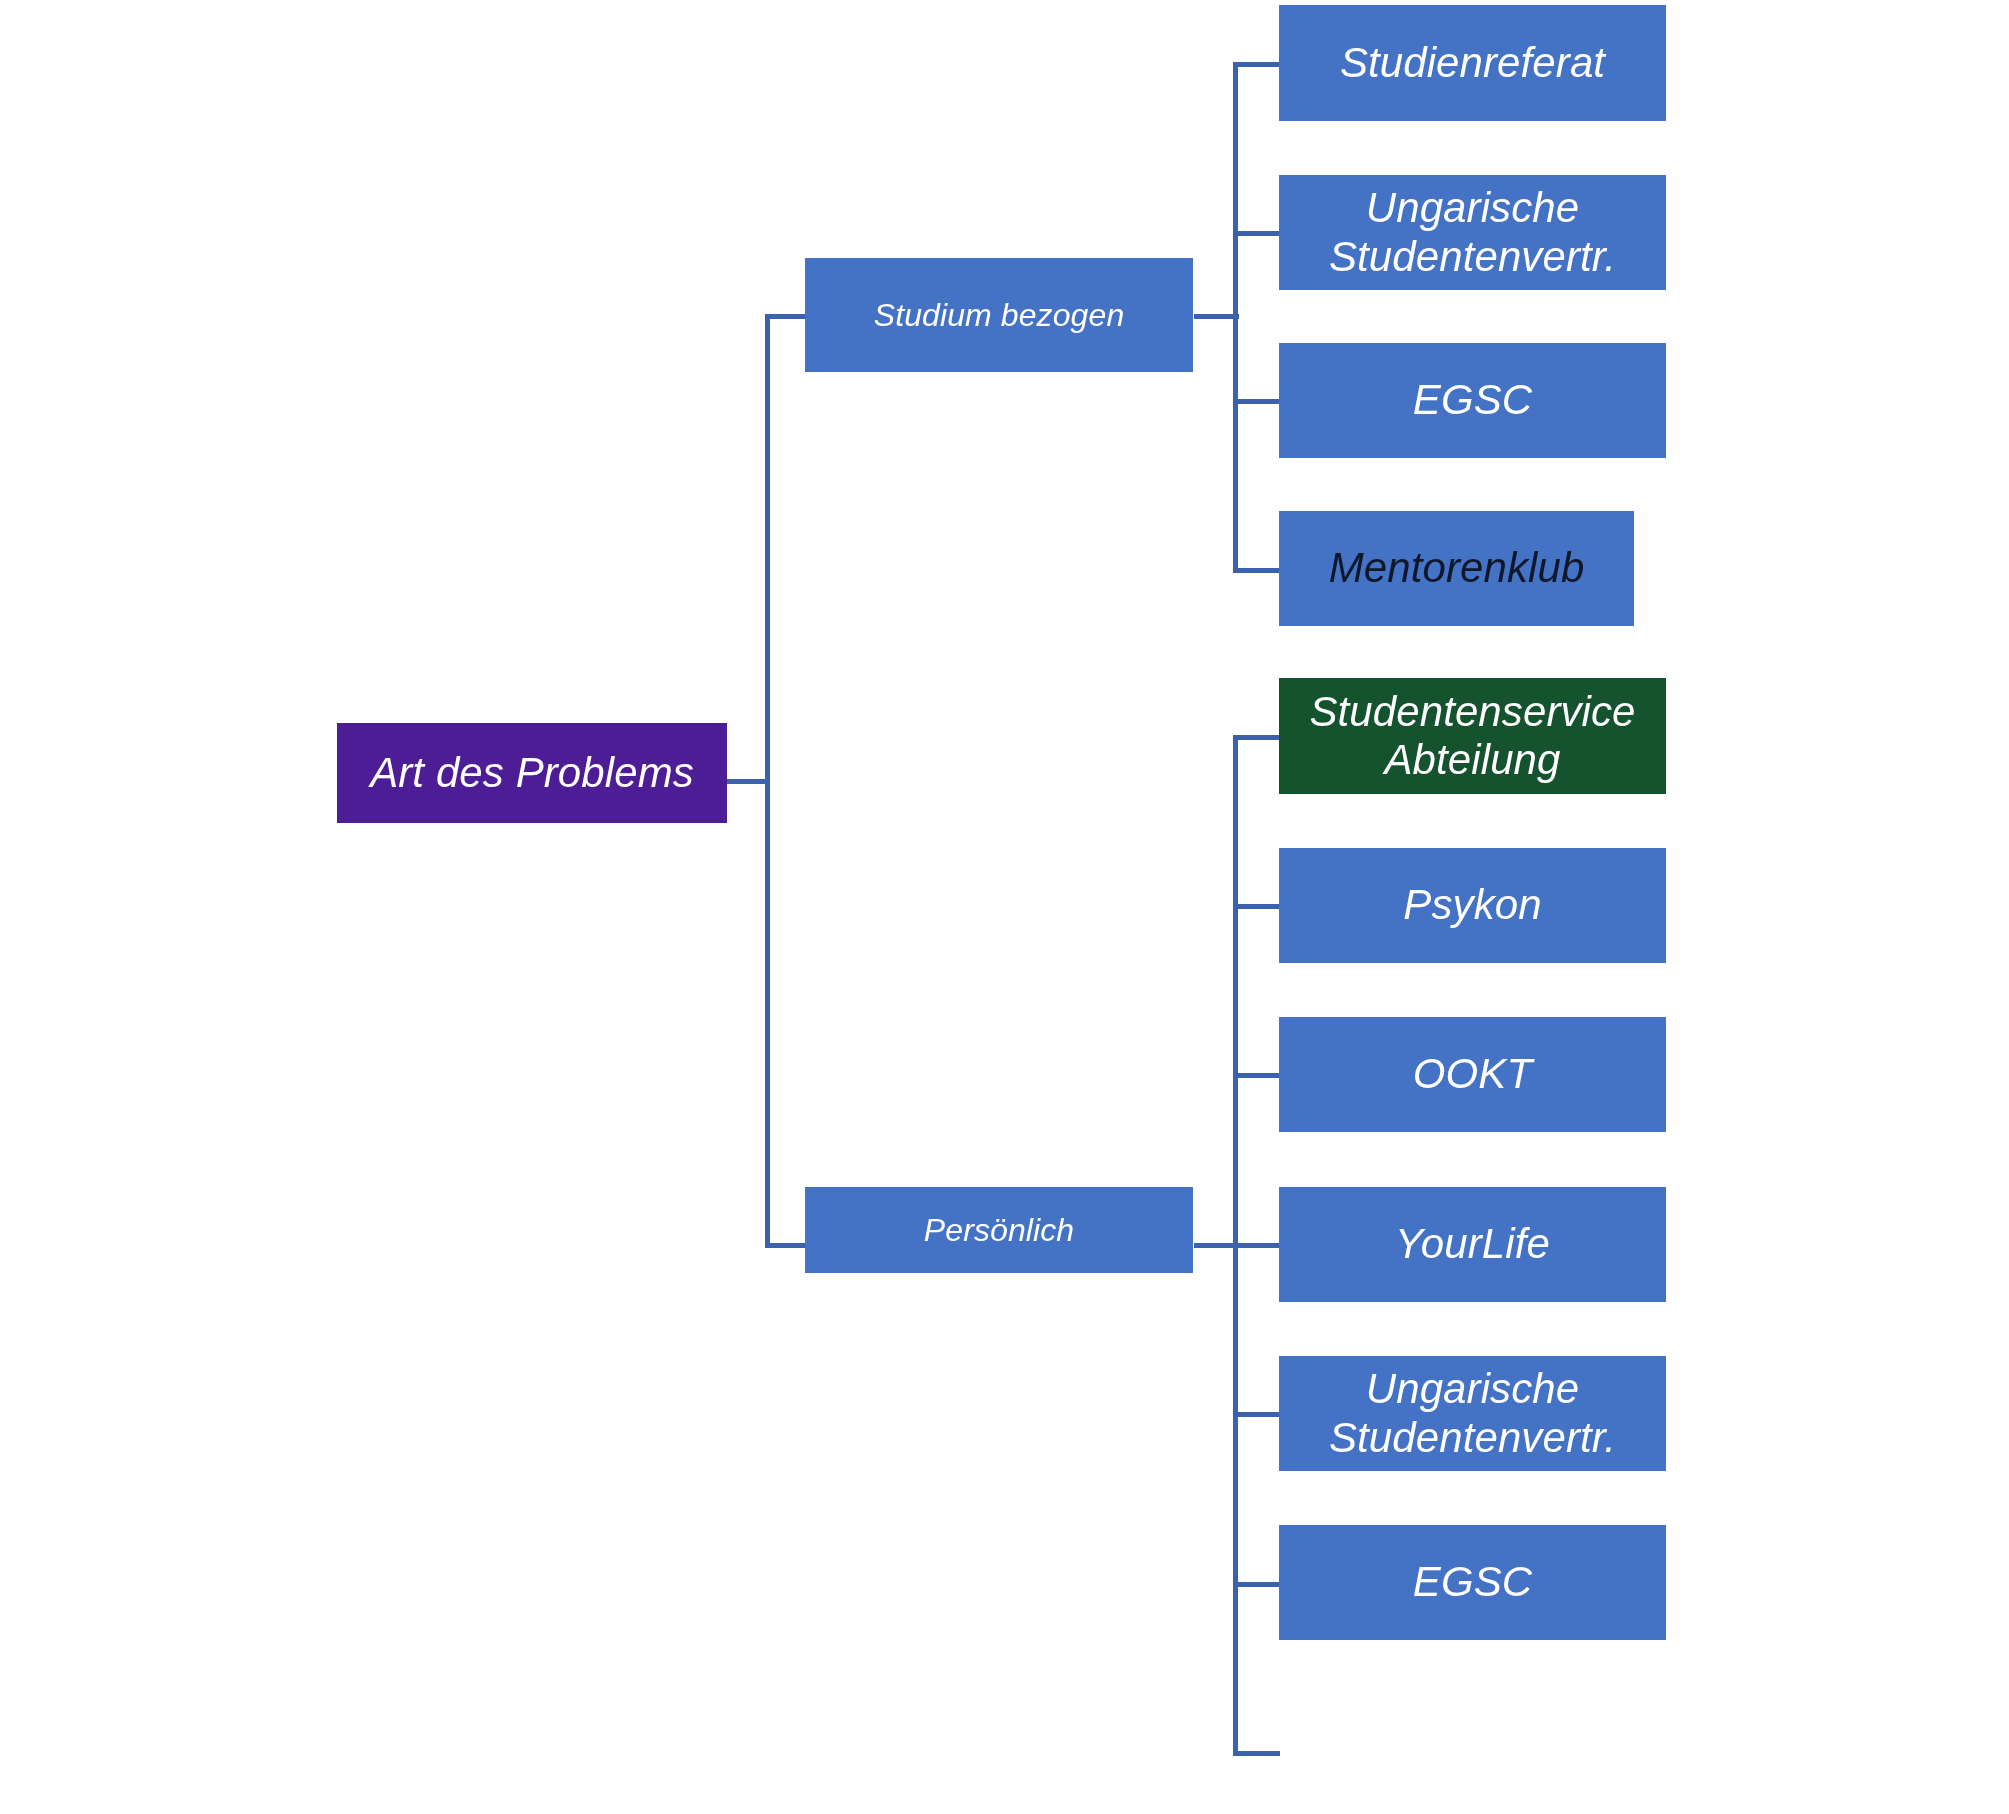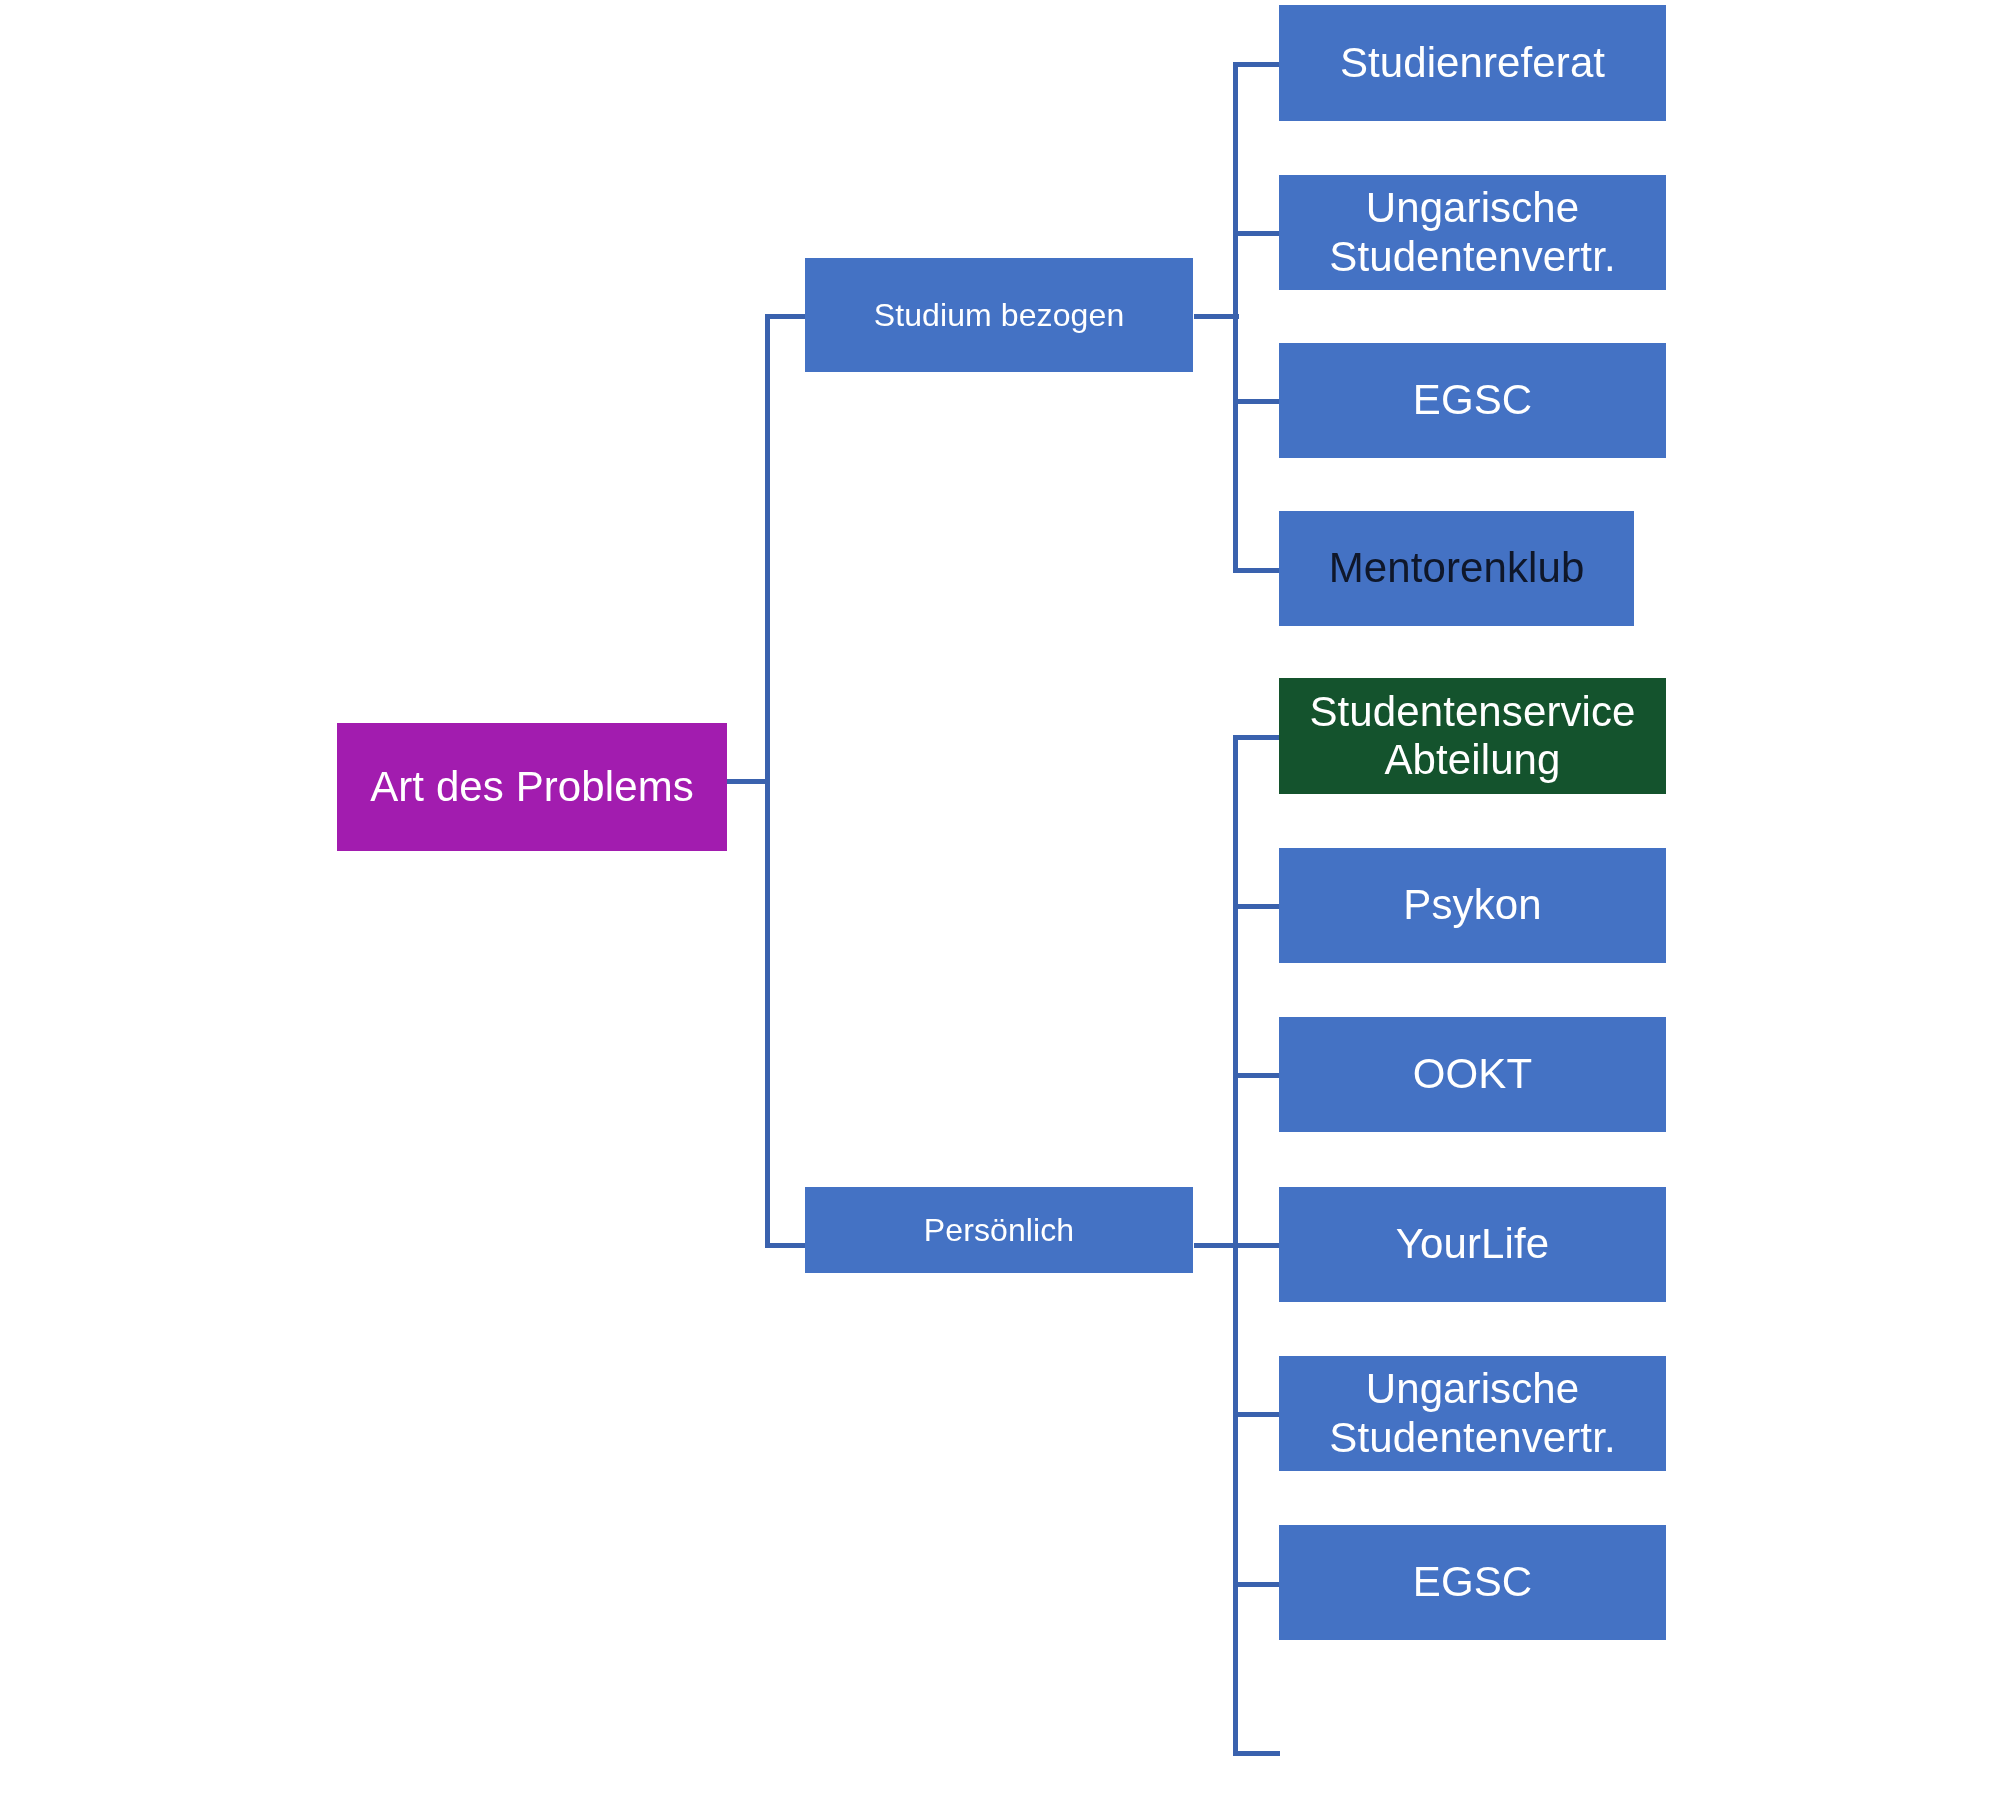--- a/index.html
+++ b/index.html
@@ -29,20 +29,21 @@
     line-height: 1.15;
     box-sizing: border-box;
     padding: 1.9px 7.8px;
     font-weight: 400;
     letter-spacing: 0.1px;
   }
   .node .label {
     display: block;
     width: 100%;
     white-space: pre-line;
+    font-style: italic;
   }
   .node-root   { font-size: 42px; }
   .node-branch { font-size: 32px; }
   .node-leaf   { font-size: 42px; }
   .conn {
     position: absolute;
     background: #3A62AE;
   }
   .conn-h { height: 4.9px; }
   .conn-v { width: 4.9px; }
@@ -74,21 +75,21 @@
   <div class="conn conn-v" style="left: 1233px; top: 735px; height: 1017px; background: rgb(58, 98, 174);"></div>
 
   <div class="conn conn-h" style="left: 1233px; top: 735px; width: 47px; background: rgb(58, 98, 174);"></div>
   <div class="conn conn-h" style="left: 1233px; top: 904px; width: 47px; background: rgb(58, 98, 174);"></div>
   <div class="conn conn-h" style="left: 1233px; top: 1073px; width: 47px; background: rgb(58, 98, 174);"></div>
   <div class="conn conn-h" style="left: 1233px; top: 1243px; width: 47px; background: rgb(58, 98, 174);"></div>
   <div class="conn conn-h" style="left: 1233px; top: 1412px; width: 47px; background: rgb(58, 98, 174);"></div>
   <div class="conn conn-h" style="left: 1233px; top: 1582px; width: 47px; background: rgb(58, 98, 174);"></div>
   <div class="conn conn-h" style="left: 1233px; top: 1751px; width: 47px; background: rgb(58, 98, 174);"></div>
 
-  <div class="node node-root" style="left: 337px; top: 723px; width: 390px; height: 128px; background: #a21caf; color: rgb(255, 255, 255);">
+  <div class="node node-root" style="left: 337px; top: 723px; width: 390px; height: 100px; background: #4c1d95; color: rgb(255, 255, 255);">
     <span class="label">Art des Problems</span>
   </div>
 
   <div class="node node-branch" style="left: 805px; top: 258px; width: 388px; height: 114px; background: rgb(68, 114, 196); color: rgb(255, 255, 255);">
     <span class="label">Studium bezogen</span>
   </div>
 
   <div class="node node-branch" style="left: 805px; top: 1187px; width: 388px; height: 86px; background: rgb(68, 114, 196); color: rgb(255, 255, 255);">
     <span class="label">Persönlich</span>
   </div>

